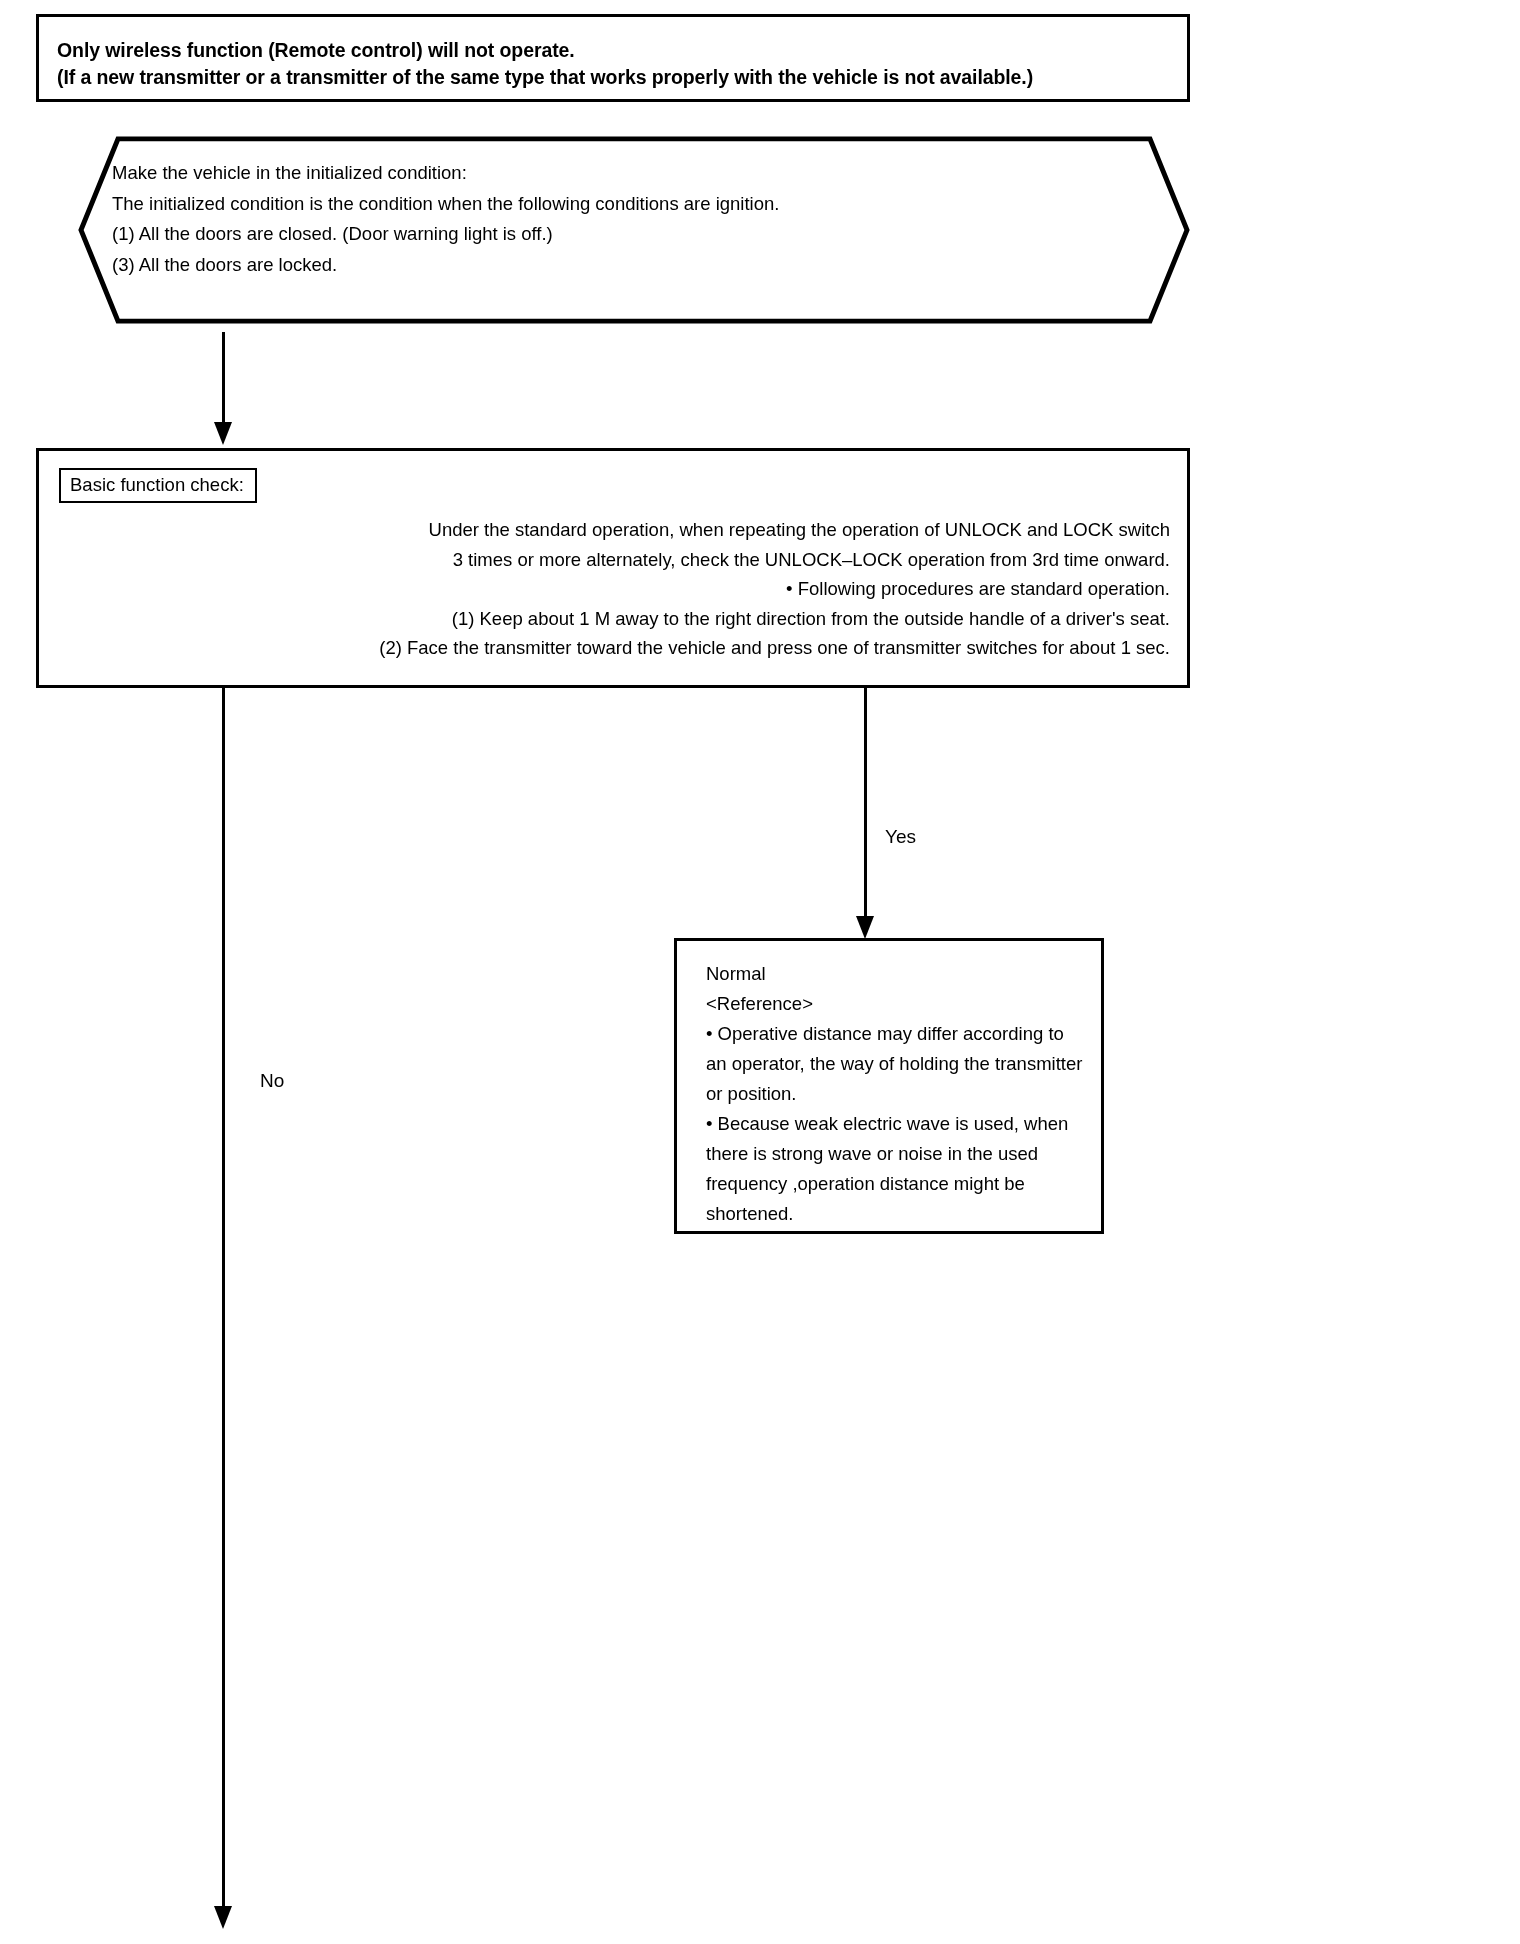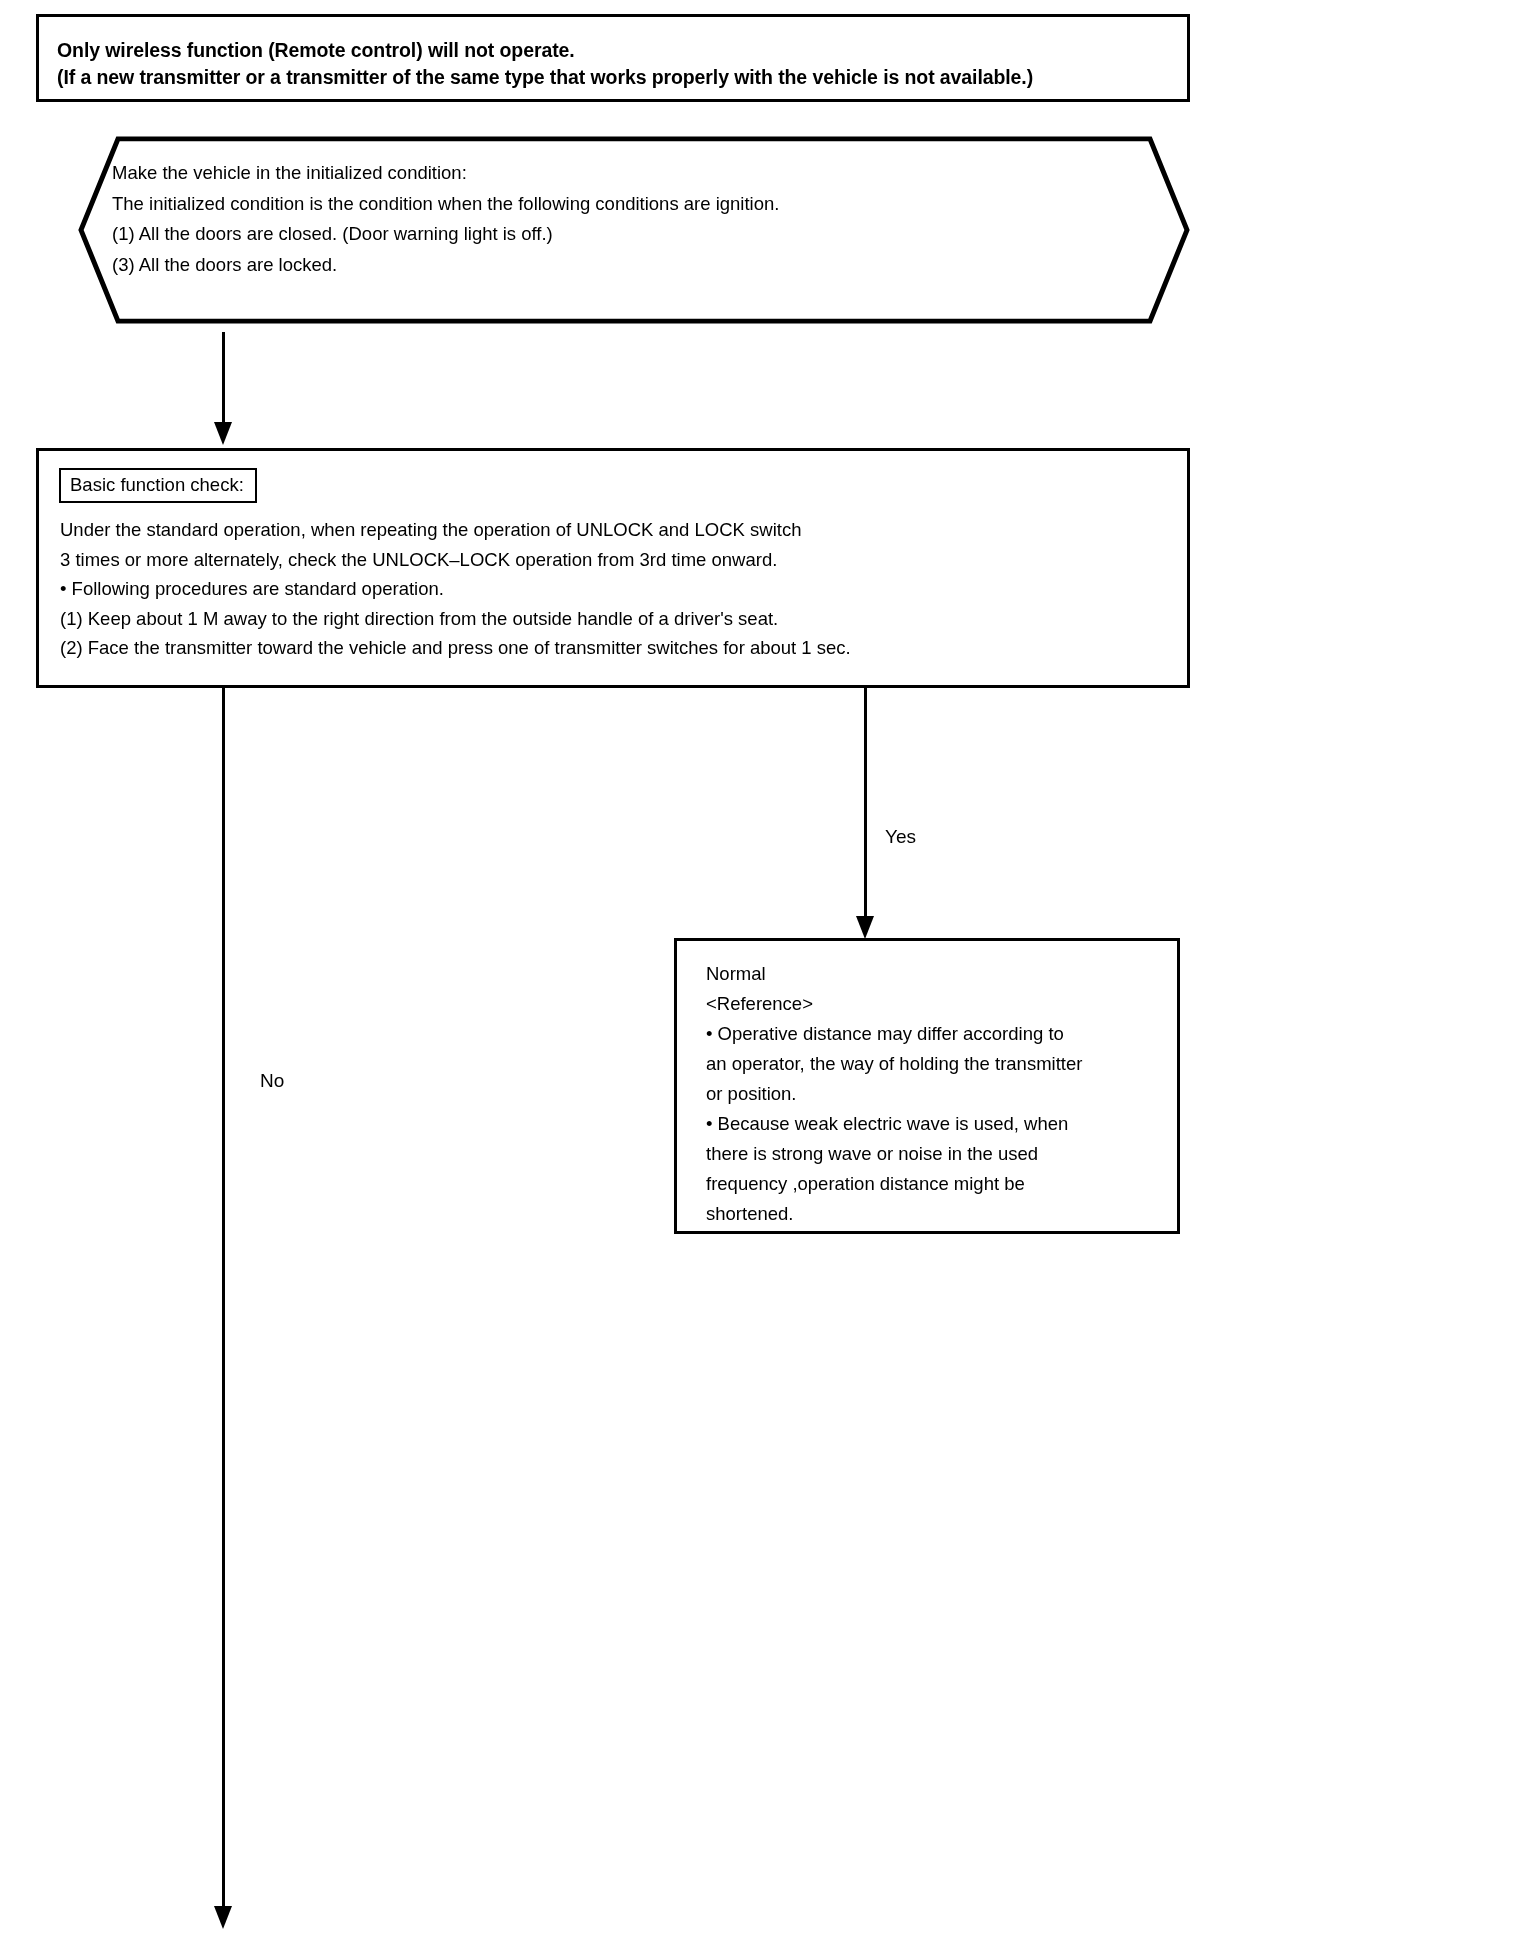--- a/index.html
+++ b/index.html
@@ -94,27 +94,28 @@
   #box-basic-check .body {
     position: absolute;
     left: 21px;
     top: 64px;
     width: 1110px;
   }
   #box-basic-check .line {
     font-size: 18.5px;
     line-height: 29.5px;
     white-space: nowrap;
+    text-align: right;
   }
 
   
   #box-normal {
     left: 674px;
     top: 938px;
-    width: 506px;
+    width: 430px;
     height: 296px;
     padding: 0;
   }
   #box-normal .body {
     position: absolute;
     left: 29px;
     top: 18px;
     width: 452px;
   }
   #box-normal .line {

